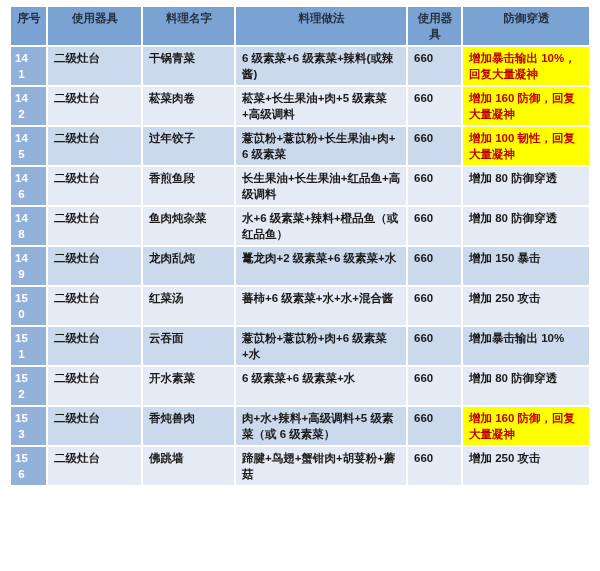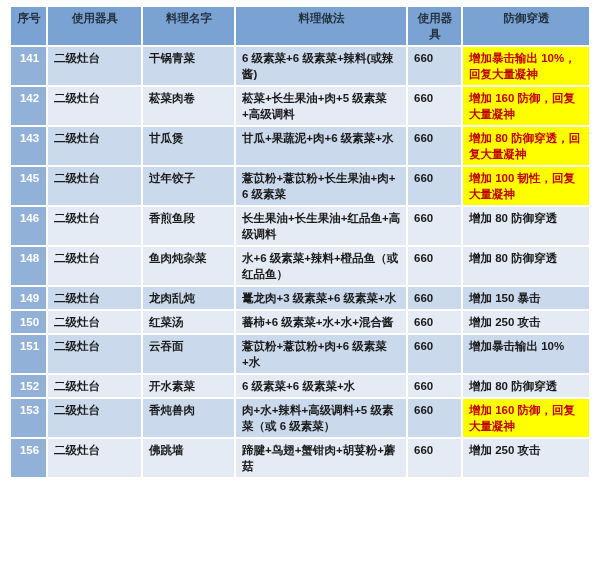--- a/index.html
+++ b/index.html
@@ -33,21 +33,21 @@
   thead th{
     background:var(--header-bg,#7aa3d4);
     color:var(--header-text,#24313f);
     text-align:center;
     height:28px;
   }
   td.idcell{
     background:var(--idcol-bg,#92b1d8);
     color:#ffffff;
     text-align:center;
-    padding-left:2px;padding-right:0;
+    padding-left:2px;padding-right:16px;
   }
   tr.odd td.datacell{background:var(--row-odd,#cbd9ec);}
   tr.even td.datacell{background:var(--row-even,#e4ebf5);}
   td.datacell{color:#1a1a1a;}
   td.effect.hl{
     background:var(--hl-bg,#ffff00) !important;
     color:var(--hl-text,#c00000);
     margin-top:42px;
   }
 </style>
@@ -85,28 +85,20 @@
         </tr>
         <tr class="even">
           <td class="idcell">142</td>
           <td class="datacell tool">二级灶台</td>
           <td class="datacell dish">菘菜肉卷</td>
           <td class="datacell recipe">菘菜+长生果油+肉+5 级素菜+高级调料</td>
           <td class="datacell sat">660</td>
           <td class="datacell effect hl">增加 160 防御，回复大量凝神</td>
         </tr>
         <tr class="odd">
-          <td class="idcell">143</td>
-          <td class="datacell tool">二级灶台</td>
-          <td class="datacell dish">甘瓜煲</td>
-          <td class="datacell recipe">甘瓜+果蔬泥+肉+6 级素菜+水</td>
-          <td class="datacell sat">660</td>
-          <td class="datacell effect hl">增加 80 防御穿透，回复大量凝神</td>
-        </tr>
-        <tr class="odd">
           <td class="idcell">145</td>
           <td class="datacell tool">二级灶台</td>
           <td class="datacell dish">过年饺子</td>
           <td class="datacell recipe">薏苡粉+薏苡粉+长生果油+肉+6 级素菜</td>
           <td class="datacell sat">660</td>
           <td class="datacell effect hl">增加 100 韧性，回复大量凝神</td>
         </tr>
         <tr class="even">
           <td class="idcell">146</td>
           <td class="datacell tool">二级灶台</td>
@@ -120,21 +112,21 @@
           <td class="datacell tool">二级灶台</td>
           <td class="datacell dish">鱼肉炖杂菜</td>
           <td class="datacell recipe">水+6 级素菜+辣料+橙品鱼（或红品鱼）</td>
           <td class="datacell sat">660</td>
           <td class="datacell effect">增加 80 防御穿透</td>
         </tr>
         <tr class="odd">
           <td class="idcell">149</td>
           <td class="datacell tool">二级灶台</td>
           <td class="datacell dish">龙肉乱炖</td>
-          <td class="datacell recipe">鼍龙肉+3 级素菜+6 级素菜+水</td>
+          <td class="datacell recipe">鼍龙肉+2 级素菜+6 级素菜+水</td>
           <td class="datacell sat">660</td>
           <td class="datacell effect">增加 150 暴击</td>
         </tr>
         <tr class="even">
           <td class="idcell">150</td>
           <td class="datacell tool">二级灶台</td>
           <td class="datacell dish">红菜汤</td>
           <td class="datacell recipe">蕃柿+6 级素菜+水+水+混合酱</td>
           <td class="datacell sat">660</td>
           <td class="datacell effect">增加 250 攻击</td>

